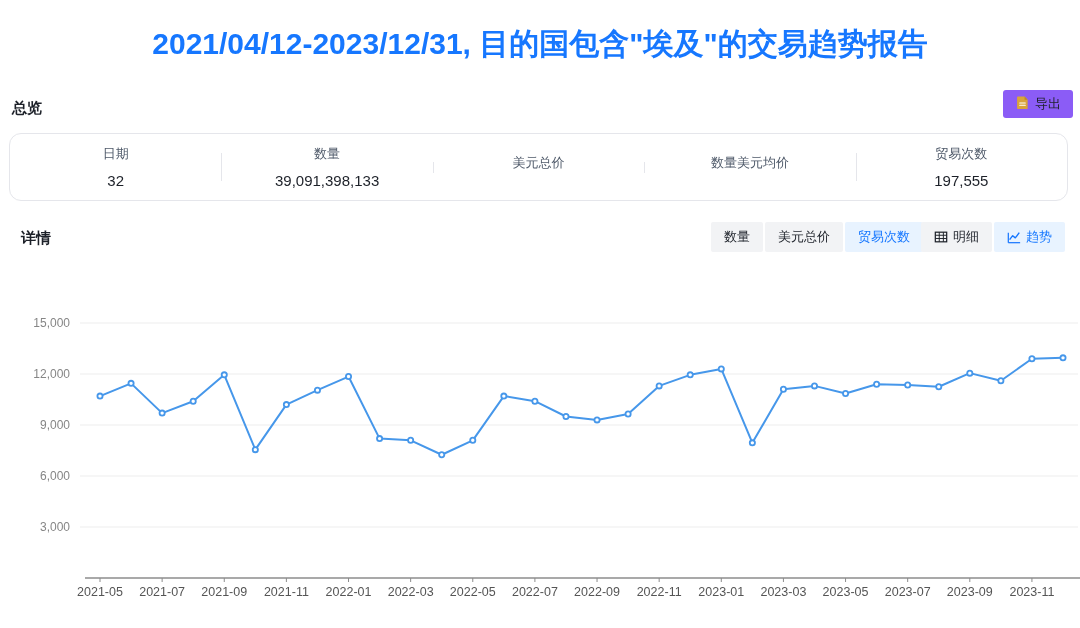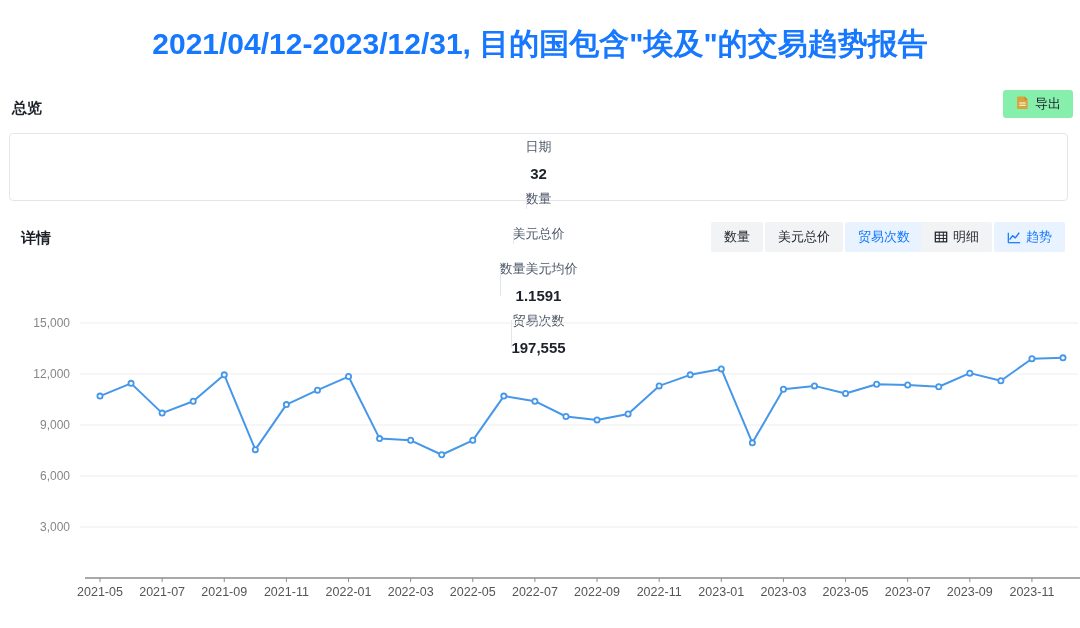--- a/index.html
+++ b/index.html
@@ -12,37 +12,37 @@
     text-align:center; font-size:30px; font-weight:bold; color:#1677ff;
   }
 
   .section-heading { position:absolute; left:12px; font-size:15px; font-weight:bold; color:#1d2129; }
   .heading-overview { top:99px; }
   .heading-details  { top:229px;margin-left:9px; }
 
   .export-btn {
     position:absolute; top:90px; right:7px; height:28px;
     display:flex; align-items:center; gap:5px; padding:0 12px;
-    background:#86efac; border:none; border-radius:3px;
+    background:#8b5cf6; border:none; border-radius:3px;
     font-size:13px; color:#1d2129; cursor:pointer;
     font-family:inherit;
   }
 
   .stats-card {
     position:absolute; left:9px; top:133px; width:1059px; height:68px;
-    border:1px solid #e5e6eb; border-radius:4px; background:#fff;
-    display:flex; align-items:center;flex-direction:column;
+    border:1px solid #e5e6eb; border-radius:12px; background:#fff;
+    display:flex; align-items:center;
   }
   .stat { flex:1; text-align:center; position:relative; padding:4px 0; }
   .stat + .stat::before {
     content:""; position:absolute; left:0; top:12px; bottom:12px;
     width:1px; background:#e5e6eb;
   }
   .stat-label { font-size:13px; color:#4e5969; margin-bottom:9px; }
-  .stat-value { font-size:15px; font-weight:bold; color:#1d2129; }
+  .stat-value { font-size:15px; font-weight:normal; color:#1d2129; }
 
   .tab-group { position:absolute; top:222px; display:flex; gap:2px; }
   .metric-tabs { right:157px; }
   .view-tabs   { right:15px; }
   .tab {
     height:30px; padding:0 13px; display:flex; align-items:center; gap:5px;
     background:#f2f3f5; color:#1d2129; font-size:13px; border:none;
     border-radius:2px; cursor:pointer; font-family:inherit; white-space:nowrap;
   }
   .tab.selected { background:#e8f3ff; color:#1677ff; }
@@ -70,27 +70,27 @@
     <span>导出</span>
   </button>
 
   <div class="stats-card">
     <div class="stat">
       <div class="stat-label">日期</div>
       <div class="stat-value">32</div>
     </div>
     <div class="stat">
       <div class="stat-label">数量</div>
+      <div class="stat-value">39,091,398,133</div>
     </div>
     <div class="stat">
       <div class="stat-label">美元总价</div>
     </div>
     <div class="stat">
       <div class="stat-label">数量美元均价</div>
-      <div class="stat-value">1.1591</div>
     </div>
     <div class="stat">
       <div class="stat-label">贸易次数</div>
       <div class="stat-value">197,555</div>
     </div>
   </div>
 
   <div class="section-heading heading-details">详情</div>
 
   <div class="tab-group metric-tabs">

